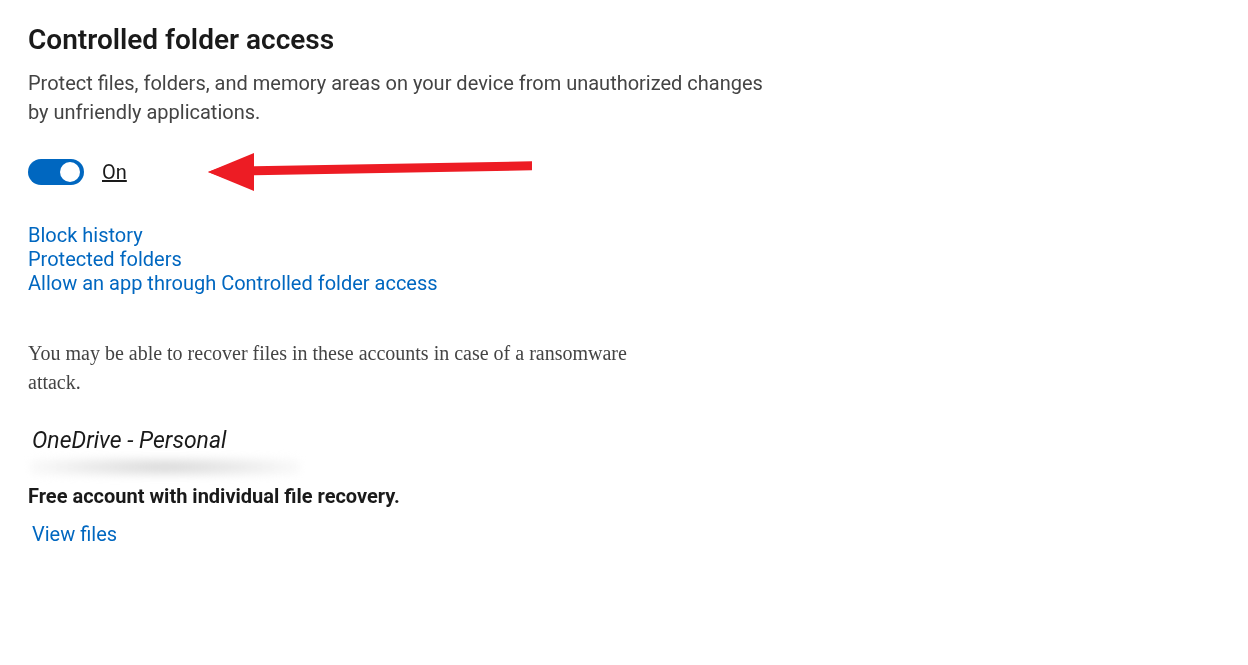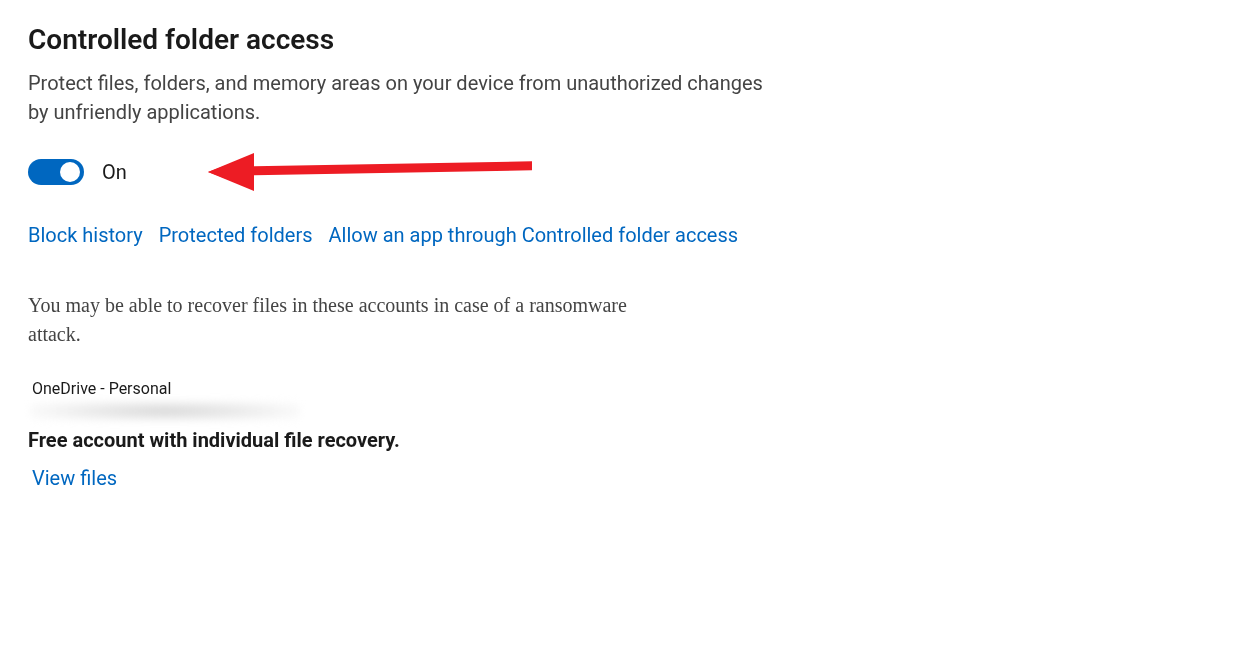--- a/index.html
+++ b/index.html
@@ -28,20 +28,21 @@
     color: #444;
     margin: 0 0 32px 0;
     max-width: 740px;
     line-height: 1.45;
   }
   .toggle-row {
     display: flex;
     align-items: center;
     position: relative;
     margin-bottom: 38px;
+    text-decoration: underline;
   }
   .toggle {
     width: 56px;
     height: 26px;
     border-radius: 13px;
     background: #0067c0;
     position: relative;
     cursor: pointer;
     flex: 0 0 auto;
   }
@@ -61,42 +62,43 @@
   }
   .arrow-annotation {
     position: absolute;
     left: 180px;
     top: 50%;
     transform: translateY(-50%);
     pointer-events: none;
   }
   .links {
     display: flex;
-    gap: 16px;
+    flex-direction: column;
     margin-bottom: 44px;
   }
   .link {
     font-size: 20px;
     color: #0067c0;
     text-decoration: none;
     cursor: pointer;
     width: fit-content;
   }
   .recovery-desc {
     font-size: 20px;
     color: #444;
     margin: 0 0 30px 0;
     max-width: 640px;
     line-height: 1.45;
     font-family: Liberation Serif, serif;
   }
   .account-name {
-    font-size: 16px;
+    font-size: 23px;
     color: #1a1a1a;
     margin: 0 0 2px 4px;
+    font-style: italic;
   }
   .account-email-blur {
     width: 270px;
     height: 22px;
     margin: 2px 0 6px 2px;
     background: radial-gradient(ellipse at center, #d9d9d9 0%, rgba(240,240,240,0.4) 70%, rgba(255,255,255,0) 100%);
     filter: blur(3px);
     border-radius: 6px;
   }
   .account-note {

